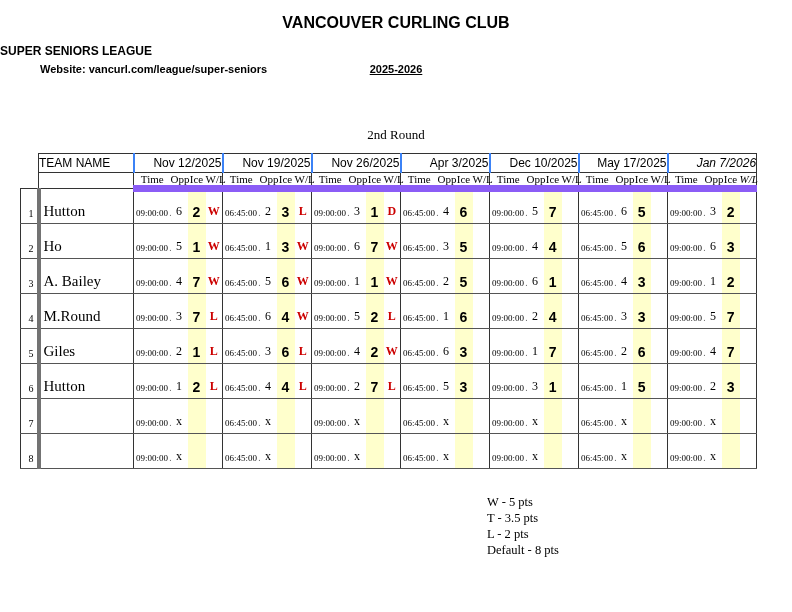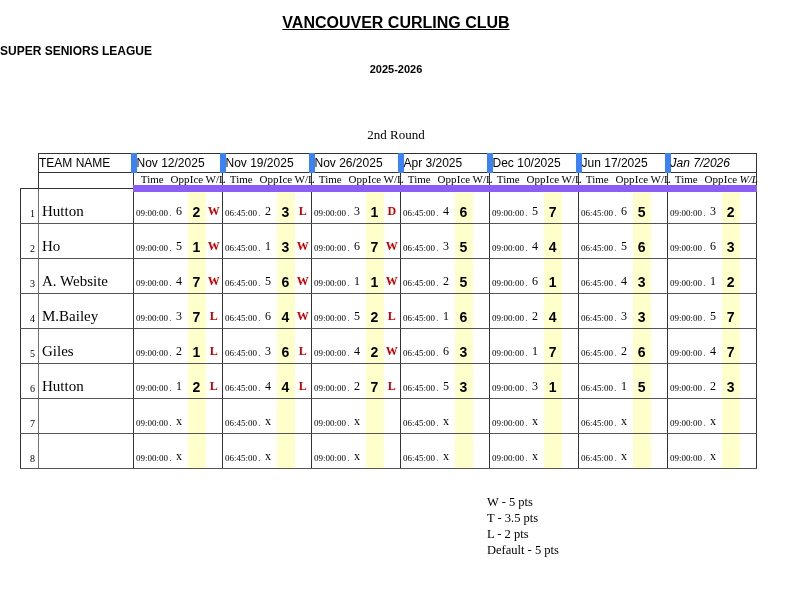--- a/index.html
+++ b/index.html
@@ -1,75 +1,76 @@
 <!DOCTYPE html>
 <html style="--ice-bg: #FFFFCC; --wl-red: #CC0000;"><head>
 <meta charset="utf-8">
 <style>
   html,body { margin:0; padding:0; background:#fff; }
   .page { position:relative; width:792px; height:612px; background:#fff; overflow:hidden;
           font-family:"Liberation Serif", serif; color:#000; }
 
   .page-title    { position:absolute; top:14px;  left:0; width:100%; text-align:center;
-                   font:700 16px "Liberation Sans", sans-serif;text-decoration:underline; }
+                   font:700 16px "Liberation Sans", sans-serif; }
   .league-sub    { position:absolute; top:44px;  left:0; width:100%; text-align:left;
                    font:700 12px "Liberation Sans", sans-serif; }
   .website-label { position:absolute; top:63px;  left:40px;
                    font:700 11px "Liberation Sans", sans-serif; }
   .season-label  { position:absolute; top:63px;  left:0; width:100%; text-align:center;
-                   font:700 11px "Liberation Sans", sans-serif; }
+                   font:700 11px "Liberation Sans", sans-serif;text-decoration:underline; }
   .box-title     { position:absolute; top:99px;  left:0; width:100%; text-align:center;
                    font:700 18px "Liberation Sans", sans-serif; }
   .round-label   { position:absolute; top:127px; left:0; width:100%; text-align:center;
                    font:400 13px "Liberation Serif", serif; }
 
   table.sched { position:absolute; left:20px; top:153px; width:736px;
                 border-collapse:collapse; table-layout:fixed; }
   .sched th, .sched td { padding:0; margin:0; font-weight:normal; }
 
   
   tr.hdr1 { height:19px; }
   tr.hdr2 { height:15px; }
   .nob     { border:none; background:#fff; }
   .teamhdr { font:700 12px "Liberation Sans", sans-serif; text-align:left; padding-left:3px;
              border:1px solid #333; border-right:none; vertical-align:middle; }
-  .datehdr { font:700 12px "Liberation Sans", sans-serif; text-align:left; vertical-align:middle;
-             border-top:1px solid #333; border-bottom:1px solid #333; border-left:6px solid #3b82f6; }
+  .datehdr { font:700 12px "Liberation Sans", sans-serif; text-align:right; vertical-align:middle;
+             border-top:1px solid #333; border-bottom:1px solid #333; border-left:2px solid #3b82f6; }
   .teamhdr2{ border-left:1px solid #333; border-bottom:1px solid #333; }
   .subhdr  { font:400 11px "Liberation Serif", serif; text-align:center; vertical-align:middle;
              border-bottom:7px solid #8b5cf6; }
   .gbl     { border-left:1px solid #333; }
   .br      { border-right:1px solid #333;font-style:italic; }
 
   
   tr.body { height:35px; }
   tr.body td { vertical-align:bottom; border-bottom:1px solid #555; }
   td.gut  { font:400 10px "Liberation Serif", serif; text-align:right; padding-right:3px;
             padding-bottom:4px; border-left:1px solid #333; }
   td.gut.gt { border-top:1px solid #333; }
   td.team { font:400 15px "Liberation Serif", serif; text-align:left; padding-left:3px;
-            padding-bottom:3px; border-left:1px solid #737373; }
+            padding-bottom:3px; border-left:4px solid #737373; }
   td.time { border-left:1px solid #333; }
   td.time .clip { font:400 9px "Liberation Serif", serif; white-space:nowrap; overflow:hidden;
                   padding-left:2px; padding-bottom:5px; }
   td.opp  { font:400 12px "Liberation Serif", serif; text-align:center; padding-bottom:4px; }
   td.ice  { font:700 14px "Liberation Sans", sans-serif; text-align:center; padding-bottom:3px;
             background:var(--ice-bg,#FFFFCC); }
   td.wl   { font:700 12px "Liberation Serif", serif; text-align:center; padding-bottom:4px;
             color:var(--wl-red,#CC0000); }
 
   .legend { position:absolute; left:487px; top:494px; font:400 12.5px "Liberation Serif", serif;
             line-height:16px; }
 </style>
 </head>
 <body>
 
 <div class="page">
   <div class="page-title">VANCOUVER CURLING CLUB</div>
   <div class="league-sub">SUPER SENIORS LEAGUE</div>
+  <div class="website-label">Website: vancurl.com/league/super-seniors</div>
   <div class="season-label">2025-2026</div>
   <div class="round-label">2nd Round</div>
 
   <table class="sched">
     <colgroup id="cols">
         <col style="width:18px">
         <col style="width:95px">
         <col style="width:37px">
         <col style="width:17px">
         <col style="width:18px">
@@ -101,21 +102,21 @@
       </colgroup>
     <thead id="thead">
         <tr class="hdr1">
           <th class="nob"></th>
           <th class="teamhdr">TEAM NAME</th>
           <th class="datehdr" colspan="4">Nov 12/2025</th>
           <th class="datehdr" colspan="4">Nov 19/2025</th>
           <th class="datehdr" colspan="4">Nov 26/2025</th>
           <th class="datehdr" colspan="4">Apr 3/2025</th>
           <th class="datehdr" colspan="4">Dec 10/2025</th>
-          <th class="datehdr" colspan="4">Jun 17/2025</th>
+          <th class="datehdr" colspan="4">May 17/2025</th>
           <th class="datehdr br" colspan="4">Jan 7/2026</th>
         </tr>
         <tr class="hdr2">
           <th class="nob"></th>
           <th class="teamhdr2"></th>
           <th class="subhdr gbl">Time</th>
           <th class="subhdr">Opp</th>
           <th class="subhdr">Ice</th>
           <th class="subhdr">W/L</th>
           <th class="subhdr gbl">Time</th>
@@ -232,21 +233,21 @@
           <td class="wl"></td>
           <td class="time">
             <div class="clip">09:00:00 AM</div>
           </td>
           <td class="opp">6</td>
           <td class="ice">3</td>
           <td class="wl br"></td>
         </tr>
         <tr class="body">
           <td class="gut">3</td>
-          <td class="team">A. Website</td>
+          <td class="team">A. Bailey</td>
           <td class="time">
             <div class="clip">09:00:00 AM</div>
           </td>
           <td class="opp">4</td>
           <td class="ice">7</td>
           <td class="wl">W</td>
           <td class="time">
             <div class="clip">06:45:00 AM</div>
           </td>
           <td class="opp">5</td>
@@ -278,21 +279,21 @@
           <td class="wl"></td>
           <td class="time">
             <div class="clip">09:00:00 AM</div>
           </td>
           <td class="opp">1</td>
           <td class="ice">2</td>
           <td class="wl br"></td>
         </tr>
         <tr class="body">
           <td class="gut">4</td>
-          <td class="team">M.Bailey</td>
+          <td class="team">M.Round</td>
           <td class="time">
             <div class="clip">09:00:00 AM</div>
           </td>
           <td class="opp">3</td>
           <td class="ice">7</td>
           <td class="wl">L</td>
           <td class="time">
             <div class="clip">06:45:00 AM</div>
           </td>
           <td class="opp">6</td>
@@ -513,15 +514,15 @@
           <td class="ice"></td>
           <td class="wl br"></td>
         </tr>
       </tbody>
   </table>
 
   <div class="legend" id="legend">
       <div>W - 5 pts</div>
       <div>T - 3.5 pts</div>
       <div>L - 2 pts</div>
-      <div>Default - 5 pts</div>
+      <div>Default - 8 pts</div>
     </div>
 </div>
 
 </body></html>

